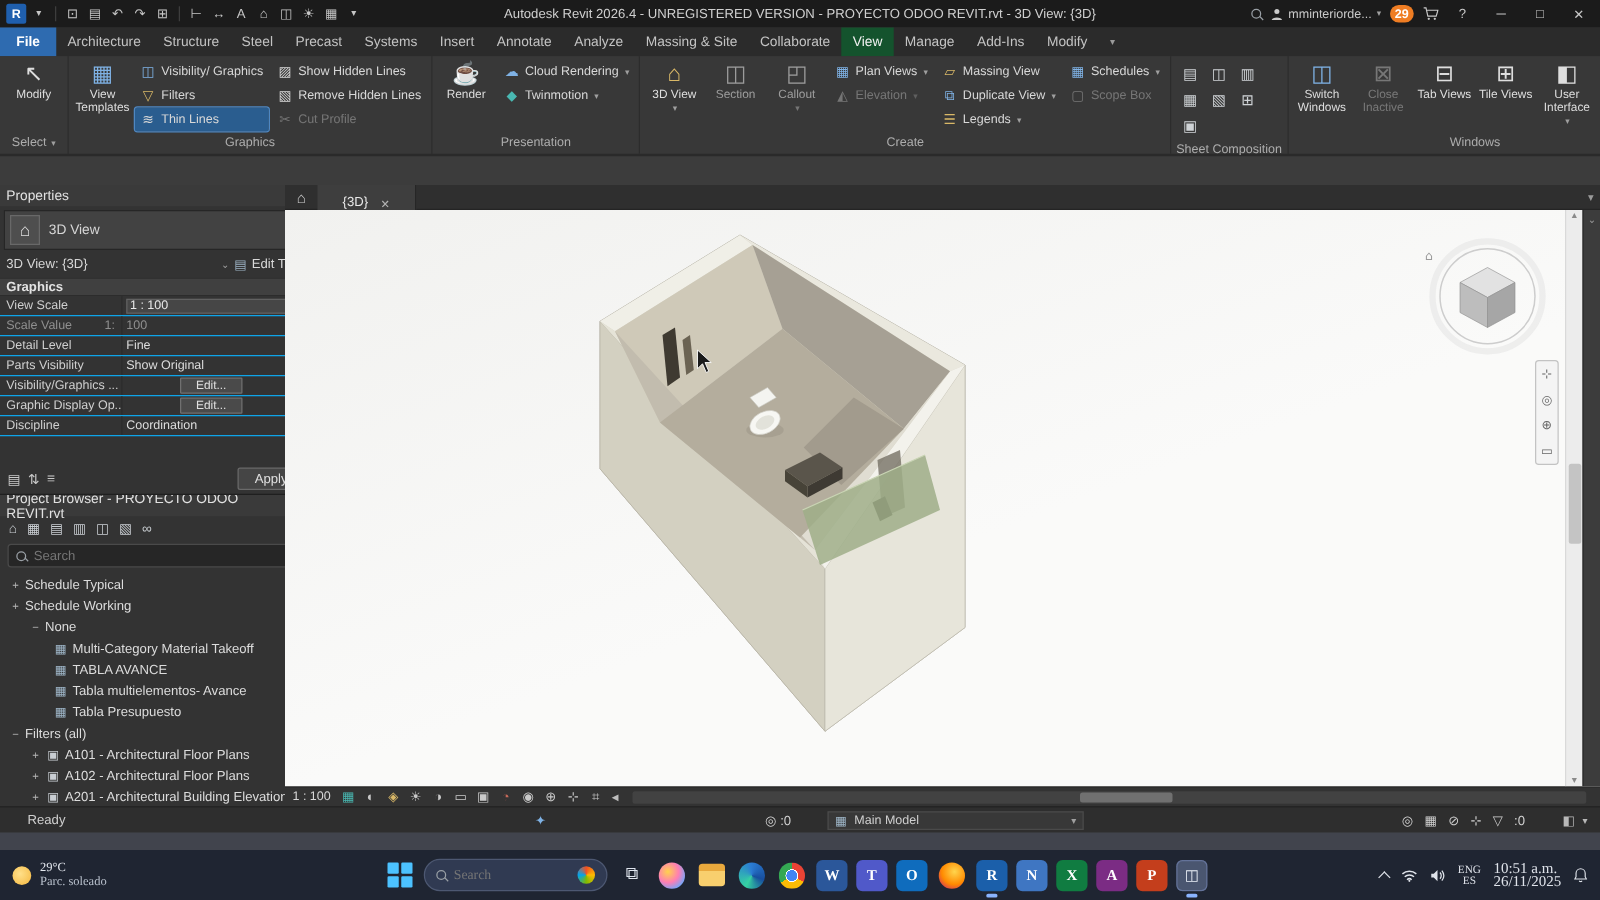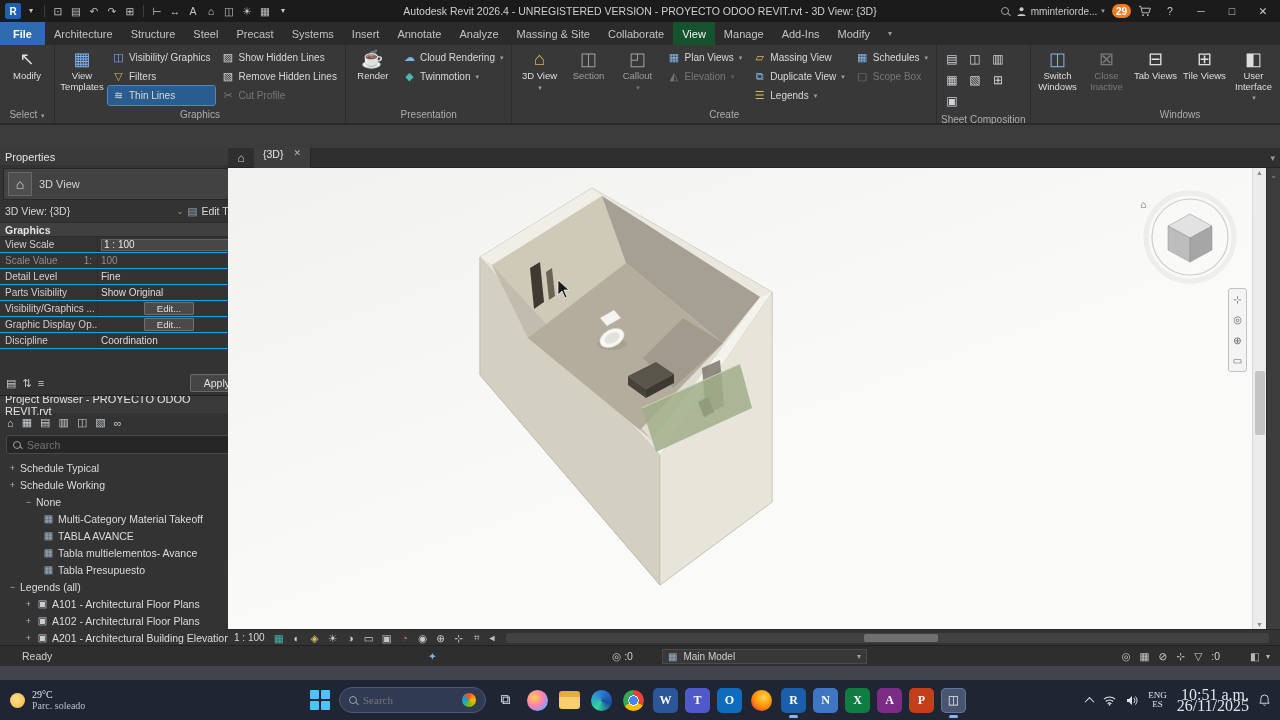--- a/index.html
+++ b/index.html
@@ -74,21 +74,21 @@
 .l0{padding-left:8px}.l1{padding-left:24px}.l2{padding-left:42px}
 .ex{width:9px;text-align:center;color:#b5b5b5;font-size:9px}
 .ti{width:13px;text-align:center;font-size:10px}
 .ti.sch{color:#9db4c6}.ti.sht{color:#c8cdd2}
 .tscroll{position:absolute;right:0;top:0;bottom:0;width:9px;background:#2f2f2f}
 .tscroll .th{position:absolute;left:1.5px;width:6px;top:28%;height:26%;background:#5f5f5f;border-radius:3px}
 
 .ccol{position:absolute;top:148px;left:228px;right:0;bottom:75px;display:flex;flex-direction:column}
 .vtabs{height:20px;background:#2f2f2f;display:flex;align-items:center;border-bottom:1px solid #242424}
 .vhome{width:26px;text-align:center;color:#cfcfcf;font-size:12px}
-.vtab{height:20px;background:#3e3e3e;display:flex;align-items:flex-start;gap:10px;padding:0 9px;color:#e8e8e8;font-size:10.5px;border-right:1px solid #262626}
+.vtab{height:20px;background:#3e3e3e;display:flex;align-items:flex-end;gap:10px;padding:0 20px;color:#e8e8e8;font-size:10.5px;border-right:1px solid #262626}
 .vtab .x{color:#b5b5b5;font-size:9px}
 .enddd{margin-left:auto;margin-right:5px;color:#9a9a9a;font-size:9px}
 .cbody{position:relative;flex:1;background:linear-gradient(160deg,#f1f1ef,#fafaf9 55%);overflow:hidden}
 .vscroll{position:absolute;top:0;bottom:0;right:14px;width:14px;background:#ececec;border-left:1px solid #d9d9d9;color:#8a8a8a;font-size:7px;text-align:center}
 .vscroll .up{position:absolute;top:1px;left:0;right:0}.vscroll .dn{position:absolute;bottom:1px;left:0;right:0}
 .vscroll .th{position:absolute;top:44%;height:14%;width:10px;left:2px;background:#c4c4c4;border-radius:2px}
 .darkstrip{position:absolute;top:0;bottom:0;right:0;width:14px;background:#3c3c3c;border-left:1px solid #2b2b2b;color:#9a9a9a;font-size:8px;text-align:center;padding-top:3px}
 .navfloat{position:absolute;left:1000px;top:120px;width:19px;height:84px;background:#f4f4f4;border:1px solid #c3c3c3;border-radius:3px;display:flex;flex-direction:column;align-items:center;justify-content:space-around;color:#666;font-size:10px}
 .cursor{position:absolute;left:330px;top:110px}
 .cbar{height:16px;background:#333;display:flex;align-items:center;gap:4px;padding:0 6px;border-top:1px solid #262626}
@@ -126,21 +126,21 @@
 .a-fe{background:linear-gradient(#e9a93d 0 32%,#f8cf6e 32%);border-radius:3px;width:21px;height:18px;margin:3px 2px}
 .a-ed{background:conic-gradient(from 210deg,#35d2a2,#2b7cd3 40%,#174e9e 72%,#35d2a2);border-radius:50%;width:21px;height:21px;margin:2px}
 .a-ch{background:radial-gradient(circle,#4285f4 0 29%,#fff 30% 34%,transparent 35%),conic-gradient(#ea4335 0 33%,#fbbc05 33% 66%,#34a853 66%);border-radius:50%;width:21px;height:21px;margin:2px}
 .a-wd{background:#2b579a}.a-tm{background:#5059c9}.a-ol{background:#0f6cbd}
 .a-ff{background:radial-gradient(circle at 60% 35%,#ffd54d,#ff8a00 55%,#c0117f);border-radius:50%;width:21px;height:21px;margin:2px}
 .a-rv{background:#1b5faa}.a-np{background:#3f76c2}.a-xl{background:#107c41}.a-ac{background:#7b2c84}.a-pp{background:#c43e1c}
 .a-sel{background:#4a5670;box-shadow:inset 0 0 0 1px #64739a;color:#e8edf5;font-weight:normal}
 .tray{position:absolute;right:10px;top:0;height:40px;display:flex;align-items:center;gap:10px}
 .chev{width:7px;height:7px;border-left:1.6px solid #dfe3ea;border-top:1.6px solid #dfe3ea;transform:rotate(45deg) translate(1px,1px)}
 .lang{font-size:9px;line-height:9.5px;color:#dfe3ea;text-align:center}
-.clock{font-size:16px;line-height:11.5px;color:#dfe3ea;text-align:right;white-space:nowrap}
+.clock{font-size:12px;line-height:11.5px;color:#dfe3ea;white-space:nowrap}
 svg{font-family:"DejaVu Sans",sans-serif}
 </style>
 </head>
 <body>
 
 <div id="root">
 
   <div class="titlebar">
     <span class="logo">R</span>
     <span class="qi" style="font-size:8px">▾</span>
@@ -499,21 +499,21 @@
         <div class="trow l2">
             <span class="ti sch">▦</span>
             <span>Tabla multielementos- Avance</span>
           </div>
         <div class="trow l2">
             <span class="ti sch">▦</span>
             <span>Tabla Presupuesto</span>
           </div>
         <div class="trow l0">
             <span class="ex">−</span>
-            <span>Legends (all)</span>
+            <span>Filters (all)</span>
           </div>
         <div class="trow l1">
             <span class="ex">+</span>
             <span class="ti sht">▣</span>
             <span>A101 - Architectural Floor Plans</span>
           </div>
         <div class="trow l1">
             <span class="ex">+</span>
             <span class="ti sht">▣</span>
             <span>A102 - Architectural Floor Plans</span>

